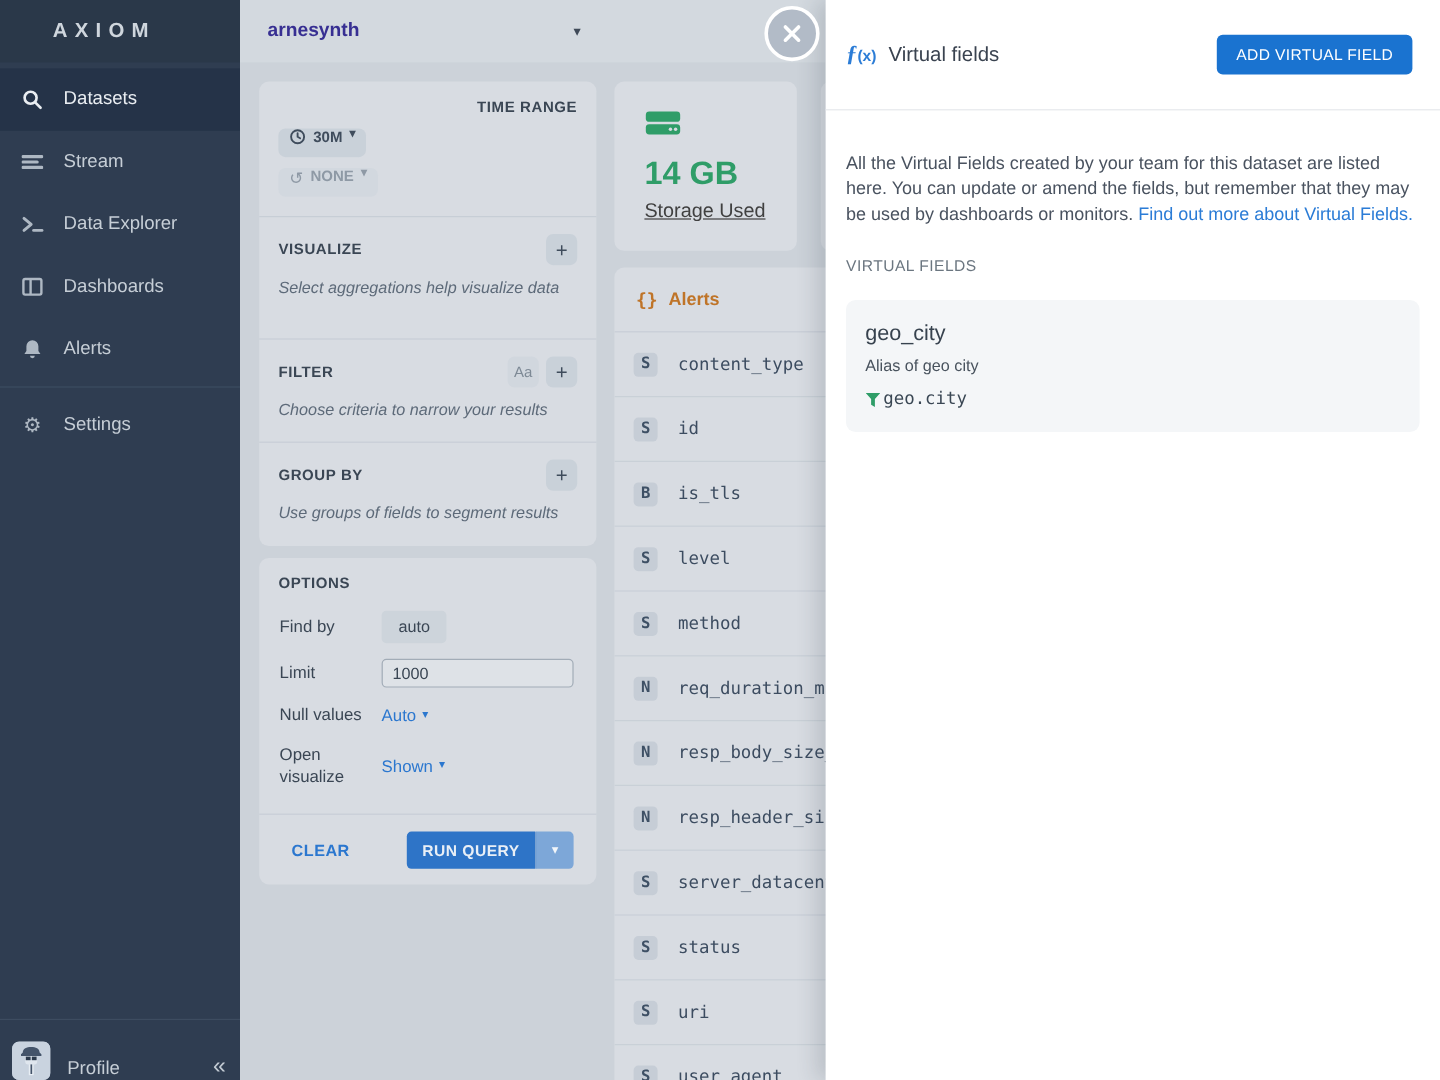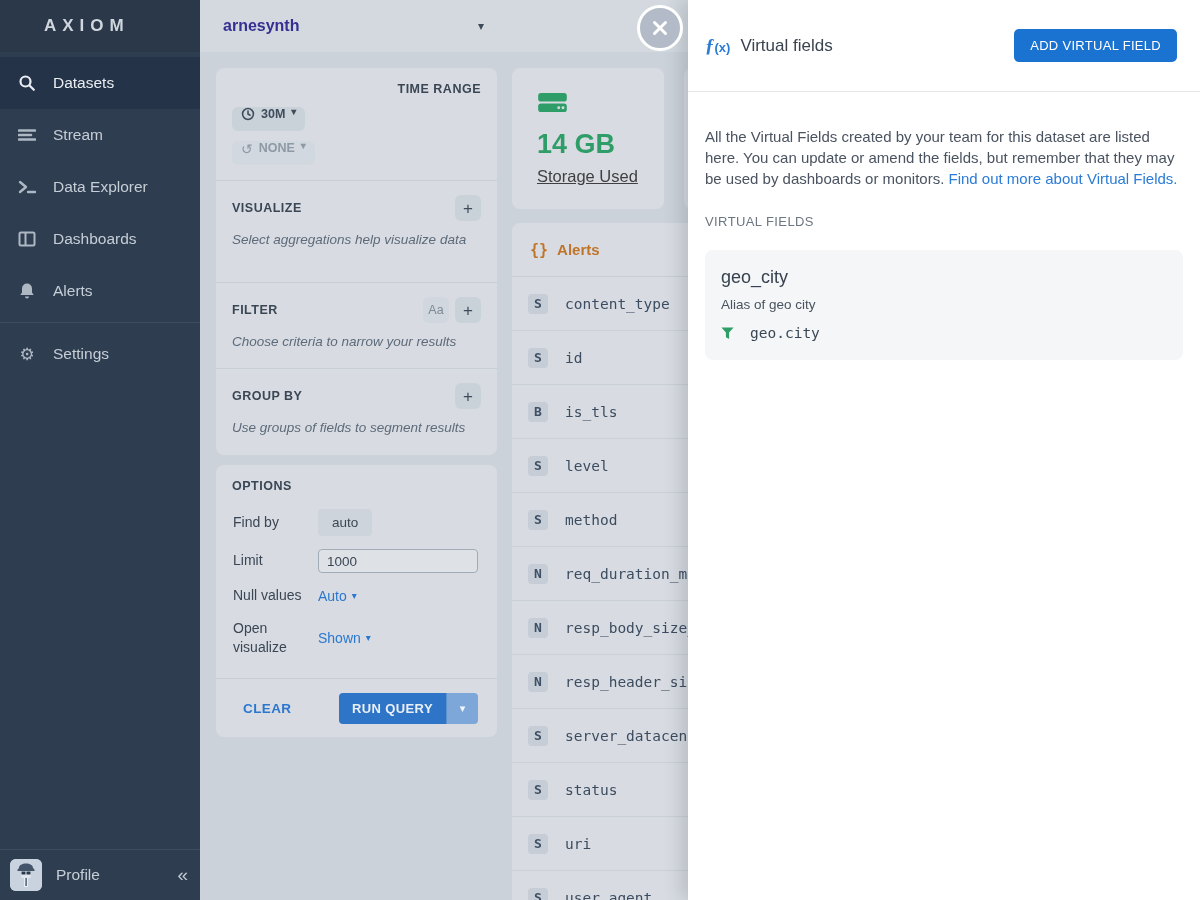--- a/index.html
+++ b/index.html
@@ -13,21 +13,21 @@
           color:#cfd6dd; font-weight:bold; font-size:17px; letter-spacing:6px; }
   .nav { padding-top:5px; }
   .nav-item { height:52px; display:flex; align-items:center; padding-left:16px; color:#c6ced6;
               font-size:15.5px; cursor:pointer; }
   .nav-item .nicon { width:22px; height:22px; display:flex; align-items:center; justify-content:center;
                      margin-right:15px; color:#aeb8c3; font-size:17px; }
   .nav-item.active { background:#253348; color:#eaeef2; }
   .nav-item.active .nicon { color:#eaeef2; }
   .side-divider { height:1px; background:#3d4c60; margin:5px 0; }
   .profile { position:absolute; bottom:0; left:0; right:0; height:51px; border-top:1px solid #3d4c60;
-             display:flex; align-items:center; padding:0 12px 0 10px; color:#c6ced6; font-size:15.5px; }
+             display:flex; align-items:flex-end; padding:0 12px 0 10px; color:#c6ced6; font-size:15.5px; }
   .avatar { width:32px; height:32px; border-radius:6px; overflow:hidden; margin-right:14px; background:#cbd5e1; flex:0 0 auto; }
   .collapse { margin-left:auto; font-size:19px; color:#c2cad2; }
 
   
   .topbar { position:absolute; left:200px; top:0; width:488px; height:52px; background:#d3d9df;
             display:flex; align-items:center; }
   .dataset-name { margin-left:23px; color:#372f92; font-weight:bold; font-size:16px; }
   .topbar .caret-dark { position:absolute; left:278px; color:#3f4a58; font-size:12px; }
 
   
@@ -101,21 +101,21 @@
   .vpanel-title { margin-left:10px; color:#3a4350; font-size:17px; }
   .add-btn { margin-left:auto; background:#1a73d0; color:#ffffff; border:none; border-radius:5px;
              font-size:13px; letter-spacing:.3px; padding:9px 16px; cursor:pointer; font-family:"Liberation Sans",sans-serif; }
   .vpanel-body { padding:34px 17px 0 17px; }
   .vdesc { font-size:15px; line-height:21px; color:#4a5360; }
   .vlink { color:#2b7cd6; cursor:pointer; }
   .vsection-label { margin-top:25px; font-size:13px; color:#6b7680; letter-spacing:.4px; }
   .vcard { margin-top:21px; background:#f4f6f8; border-radius:8px; padding:17px 16px 19px 16px; cursor:pointer; }
   .vcard-title { font-size:18px; color:#37424e; }
   .vcard-alias { font-size:13.5px; color:#49535e; margin-top:9px; }
-  .vcard-expr { margin-top:13px; display:flex; align-items:center; gap:16px; }
+  .vcard-expr { margin-top:13px; display:flex; align-items:center; gap:2px; }
   .vcard-code { font-family:"DejaVu Sans Mono",monospace; font-size:14.5px; color:#3a4754; }
 
   svg { display:block; }
 </style>
 </head>
 <body>
 
 <div id="app">
 
   <div class="sidebar">

